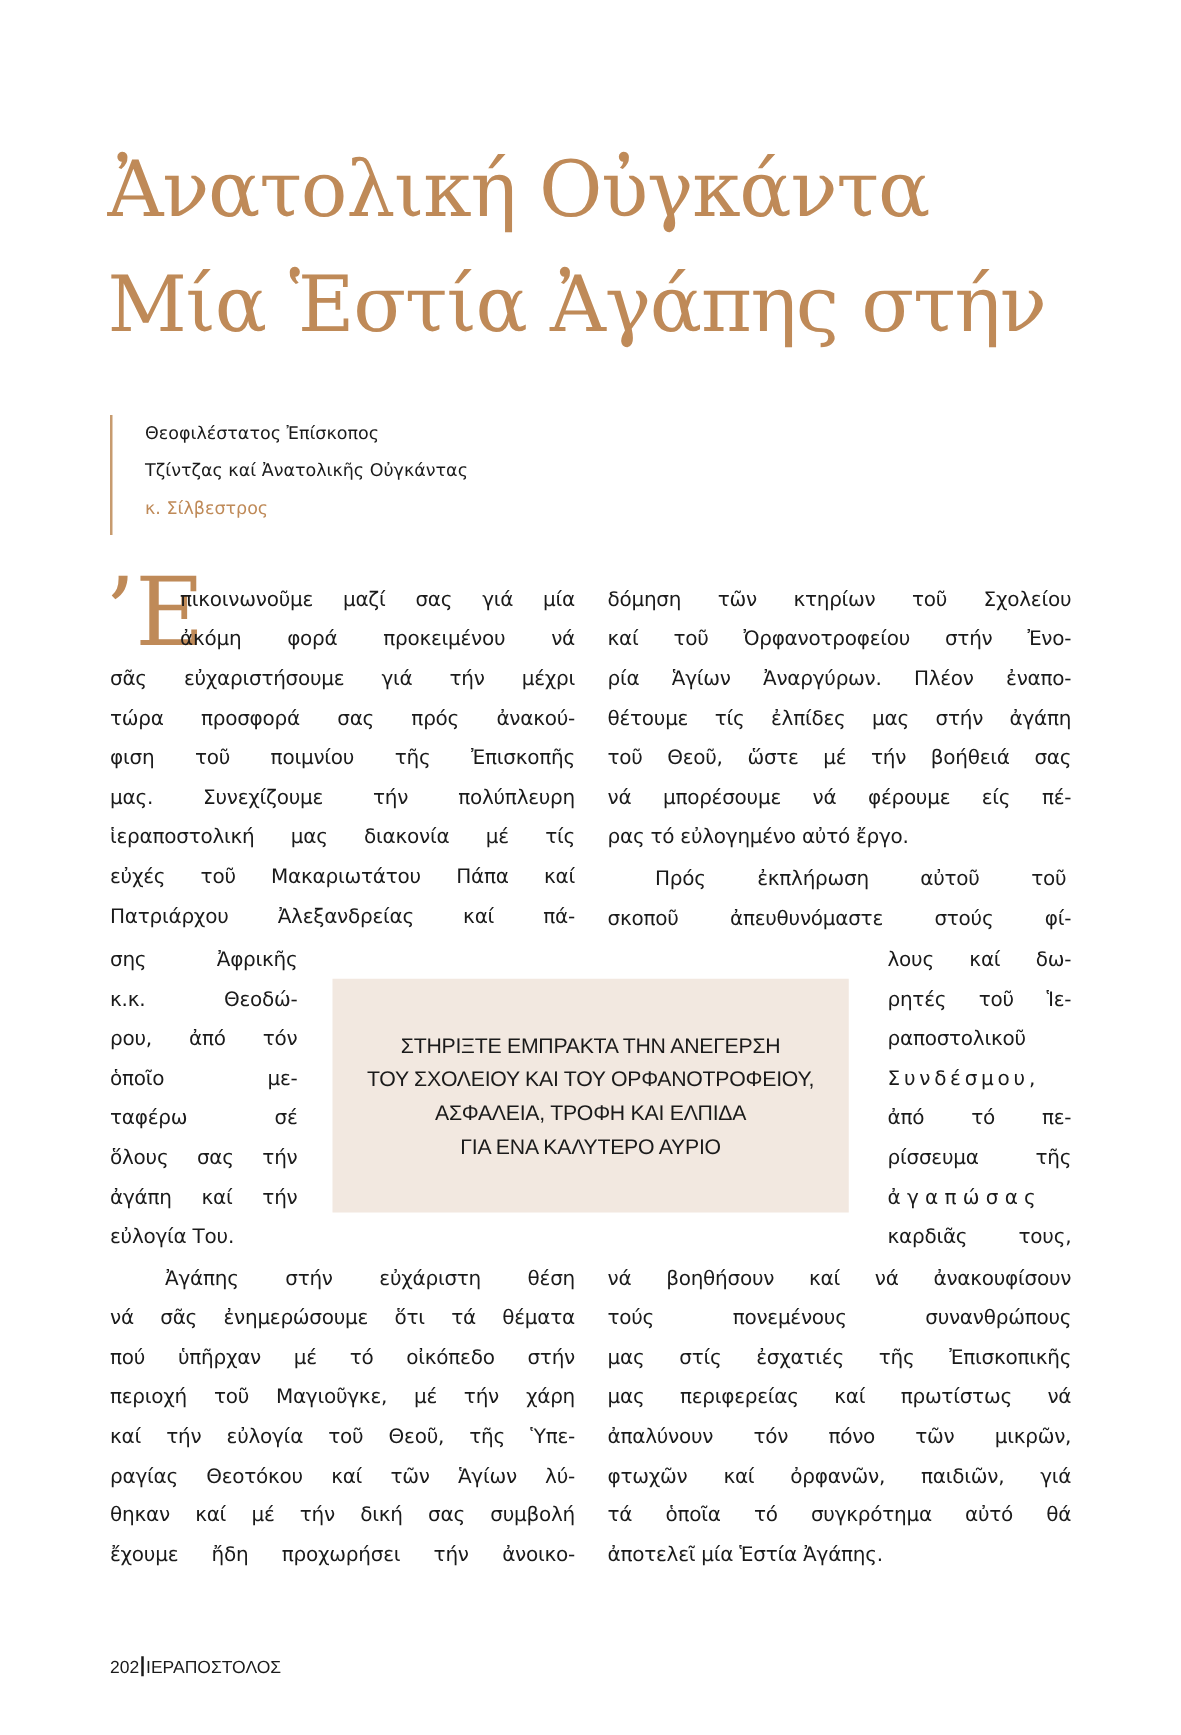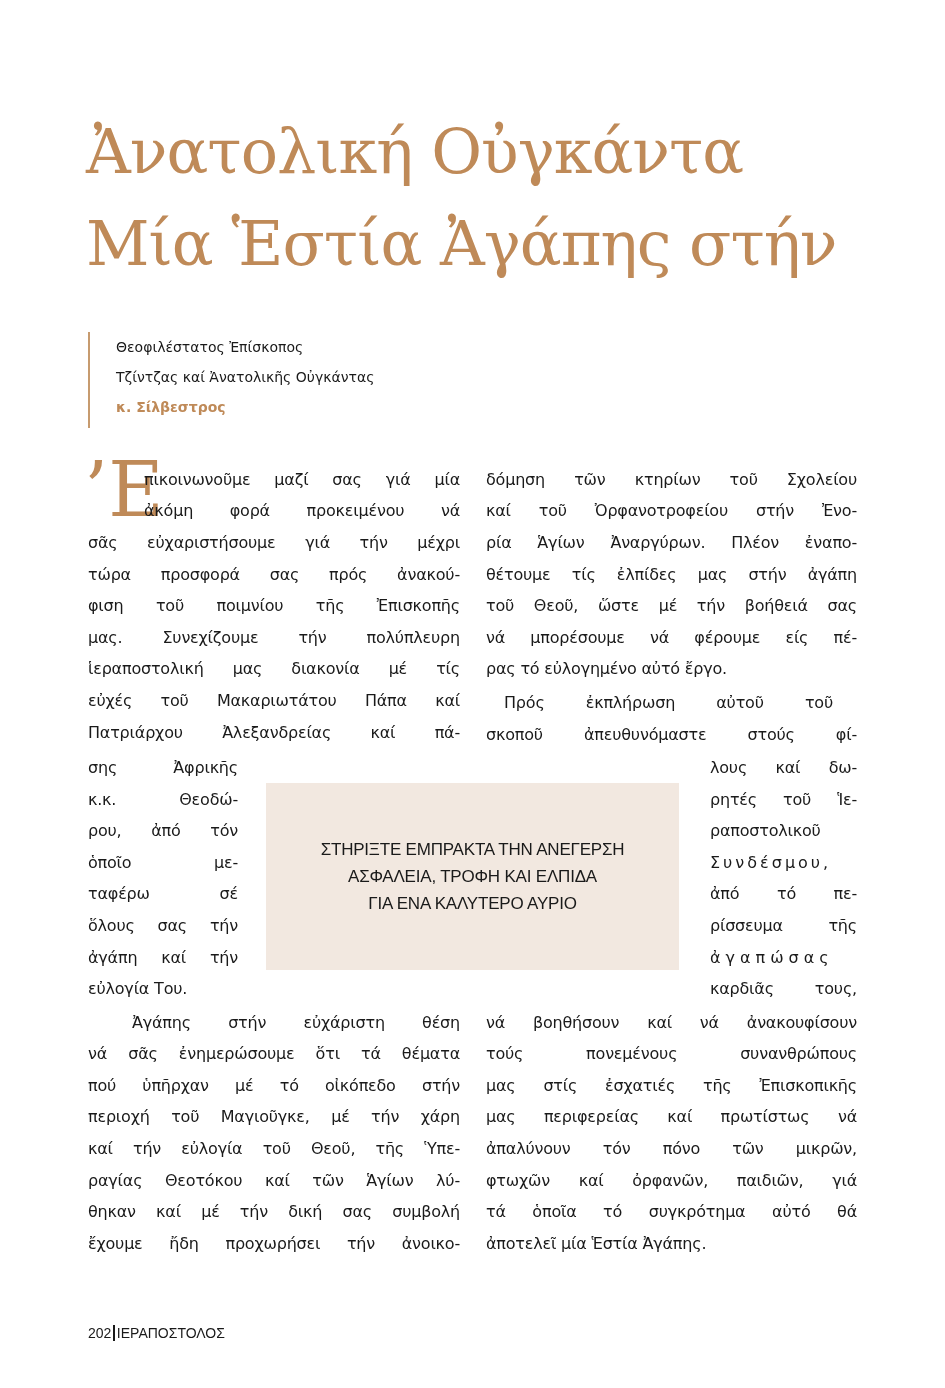--- a/index.html
+++ b/index.html
@@ -14,21 +14,21 @@
       font-size: 62px; line-height: 92px; letter-spacing: -1px;
       margin: 0; font-weight: normal;
     }
     .title span { display: block; white-space: nowrap; }
     .byline {
       position: absolute; left: 88px; top: 332px; height: 96px;
       border-left: 2px solid #c79b6f; padding-left: 26px;
       font-size: 14px; line-height: 30px;
     }
     .byline div { white-space: nowrap; }
-    .byline .name { color: #bf8a58; font-weight: bold; }
+    .byline .name { color: #bf8a58; font-weight: normal; }
     .line {
       position: absolute; font-size: 16px; line-height: 31px; height: 31px;
       white-space: nowrap; color: #1a1a1a; letter-spacing: -0.2px;
     }
     .just { text-align: justify; text-align-last: justify; white-space: normal; overflow: hidden; }
     .dropcap {
       position: absolute; left: 84px; top: 452px;
       font-family: "DejaVu Serif", serif; color: #bf8a58;
       font-size: 76px; line-height: 76px;
     }
@@ -92,21 +92,21 @@
 </div>
 
 <div>
   <div class="line just" style="left:486px;top:464px;width:371px">δόμηση τῶν κτηρίων τοῦ Σχολείου</div>
   <div class="line just" style="left:486px;top:495px;width:371px">καί τοῦ Ὀρφανοτροφείου στήν Ἐνο-</div>
   <div class="line just" style="left:486px;top:527px;width:371px">ρία Ἁγίων Ἀναργύρων. Πλέον ἐναπο-</div>
   <div class="line just" style="left:486px;top:559px;width:371px">θέτουμε τίς ἐλπίδες μας στήν ἀγάπη</div>
   <div class="line just" style="left:486px;top:590px;width:371px">τοῦ Θεοῦ, ὥστε μέ τήν βοήθειά σας</div>
   <div class="line just" style="left:486px;top:622px;width:371px">νά μπορέσουμε νά φέρουμε είς πέ-</div>
   <div class="line" style="left:486px;top:653px">ρας τό εὐλογημένο αὐτό ἔργο.</div>
-  <div class="line just" style="left:504px;top:687px;width:329px">Πρός ἐκπλήρωση αὐτοῦ τοῦ</div>
+  <div class="line just" style="left:524px;top:687px;width:329px">Πρός ἐκπλήρωση αὐτοῦ τοῦ</div>
   <div class="line just" style="left:486px;top:719px;width:371px">σκοποῦ ἀπευθυνόμαστε στούς φί-</div>
   <div class="line just" style="left:710px;top:752px;width:147px">λους καί δω-</div>
   <div class="line just" style="left:710px;top:784px;width:147px">ρητές τοῦ Ἱε-</div>
   <div class="line just" style="left:710px;top:815px;width:147px">ραποστολικοῦ</div>
   <div class="line just" style="left:710px;top:847px;width:147px;letter-spacing:3px">Συνδέσμου,</div>
   <div class="line just" style="left:710px;top:878px;width:147px">ἀπό τό πε-</div>
   <div class="line just" style="left:710px;top:910px;width:147px">ρίσσευμα τῆς</div>
   <div class="line just" style="left:710px;top:942px;width:147px;letter-spacing:5px">ἀγαπώσας</div>
   <div class="line just" style="left:710px;top:973px;width:147px">καρδιᾶς τους,</div>
   <div class="line just" style="left:486px;top:1007px;width:371px">νά βοηθήσουν καί νά ἀνακουφίσουν</div>
@@ -114,19 +114,20 @@
   <div class="line just" style="left:486px;top:1070px;width:371px">μας στίς ἐσχατιές τῆς Ἐπισκοπικῆς</div>
   <div class="line just" style="left:486px;top:1101px;width:371px">μας περιφερείας καί πρωτίστως νά</div>
   <div class="line just" style="left:486px;top:1133px;width:371px">ἀπαλύνουν τόν πόνο τῶν μικρῶν,</div>
   <div class="line just" style="left:486px;top:1165px;width:371px">φτωχῶν καί ὀρφανῶν, παιδιῶν, γιά</div>
   <div class="line just" style="left:486px;top:1196px;width:371px">τά ὁποῖα τό συγκρότημα αὐτό θά</div>
   <div class="line" style="left:486px;top:1228px">ἀποτελεῖ μία Ἑστία Ἀγάπης.</div>
 </div>
 
 <div class="callout">
   <div>ΣΤΗΡΙΞΤΕ ΕΜΠΡΑΚΤΑ ΤΗΝ ΑΝΕΓΕΡΣΗ</div>
+  <div>ΤΟΥ ΣΧΟΛΕΙΟΥ ΚΑΙ ΤΟΥ ΟΡΦΑΝΟΤΡΟΦΕΙΟΥ,</div>
   <div>ΑΣΦΑΛΕΙΑ, ΤΡΟΦΗ ΚΑΙ ΕΛΠΙΔΑ</div>
   <div>ΓΙΑ ΕΝΑ ΚΑΛΥΤΕΡΟ ΑΥΡΙΟ</div>
 </div>
 
 <div class="footer">
   <span>202</span><span class="sep"></span><span>ΙΕΡΑΠΟΣΤΟΛΟΣ</span>
 </div>
 
 </body></html>

